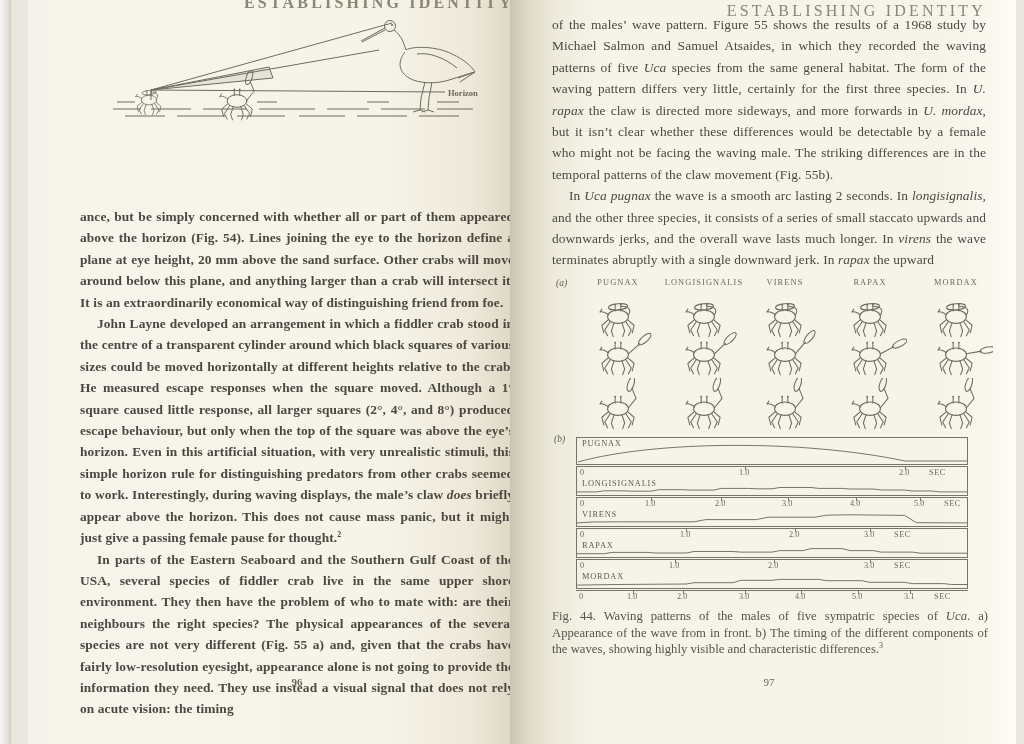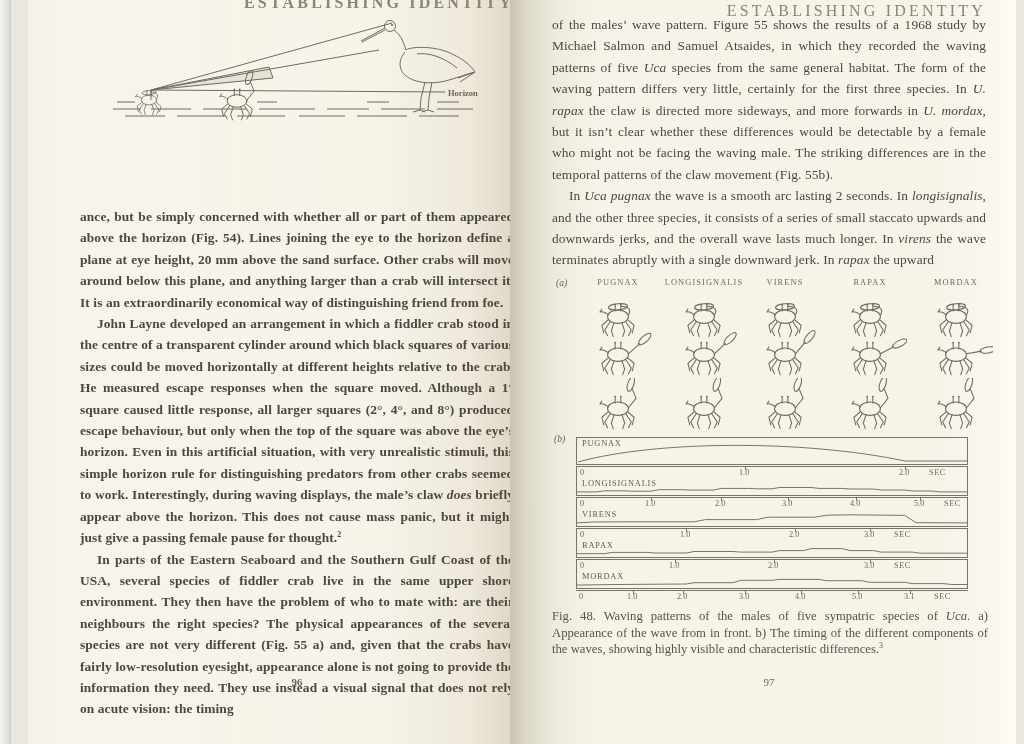--- a/index.html
+++ b/index.html
@@ -441,16 +441,16 @@
           <span class="tick-label" style="left:219px">4.0</span>
           <span class="tick-mark" style="left:282px"></span>
           <span class="tick-label" style="left:276px">5.0</span>
           <span class="tick-mark" style="left:334px"></span>
           <span class="tick-label" style="left:328px">3.1</span>
           <span class="tick-unit" style="left:358px">SEC</span>
         </div>
       </div>
   </div>
 
-  <div class="caption" style="left:42px;top:608px;" id="cap55"><span>Fig. 48. Waving patterns of the males of five sympatric species of </span><i>Uca</i><span>. a) Appearance of the wave from in front. b) The timing of the different components of the waves, showing highly visible and characteristic differences.</span><sup>3</sup></div>
+  <div class="caption" style="left:42px;top:608px;" id="cap55"><span>Fig. 44. Waving patterns of the males of five sympatric species of </span><i>Uca</i><span>. a) Appearance of the wave from in front. b) The timing of the different components of the waves, showing highly visible and characteristic differences.</span><sup>3</sup></div>
 
   <div class="page-number" style="left:42px;top:676px;">97</div>
 </div>
 
 </body></html>

